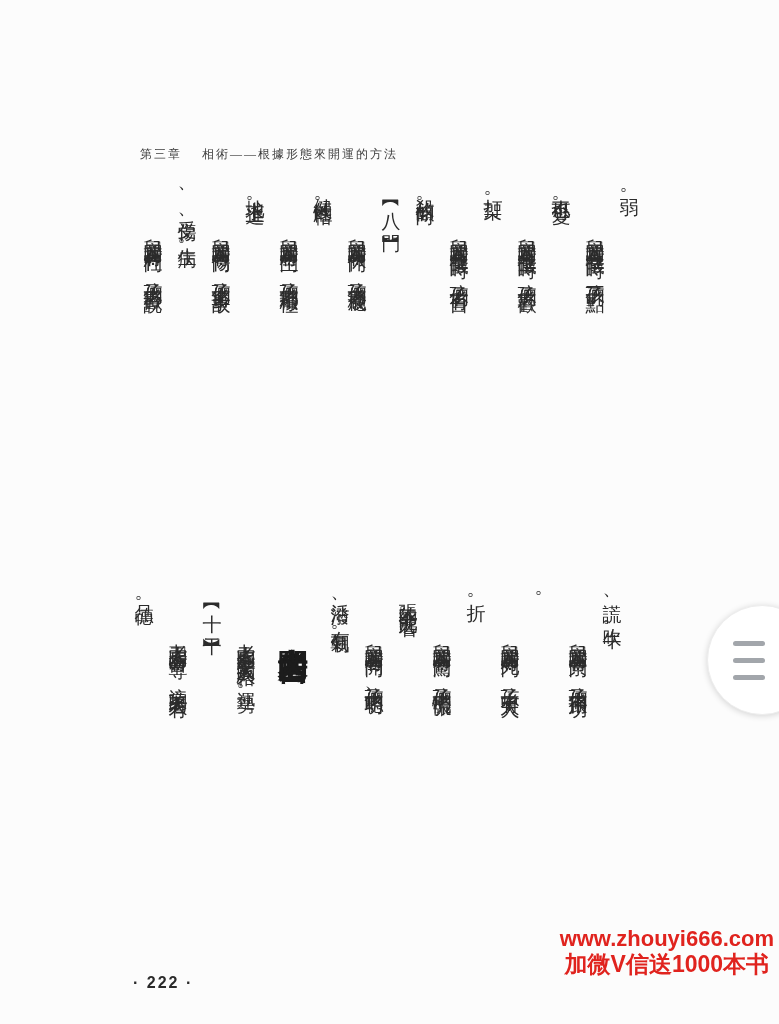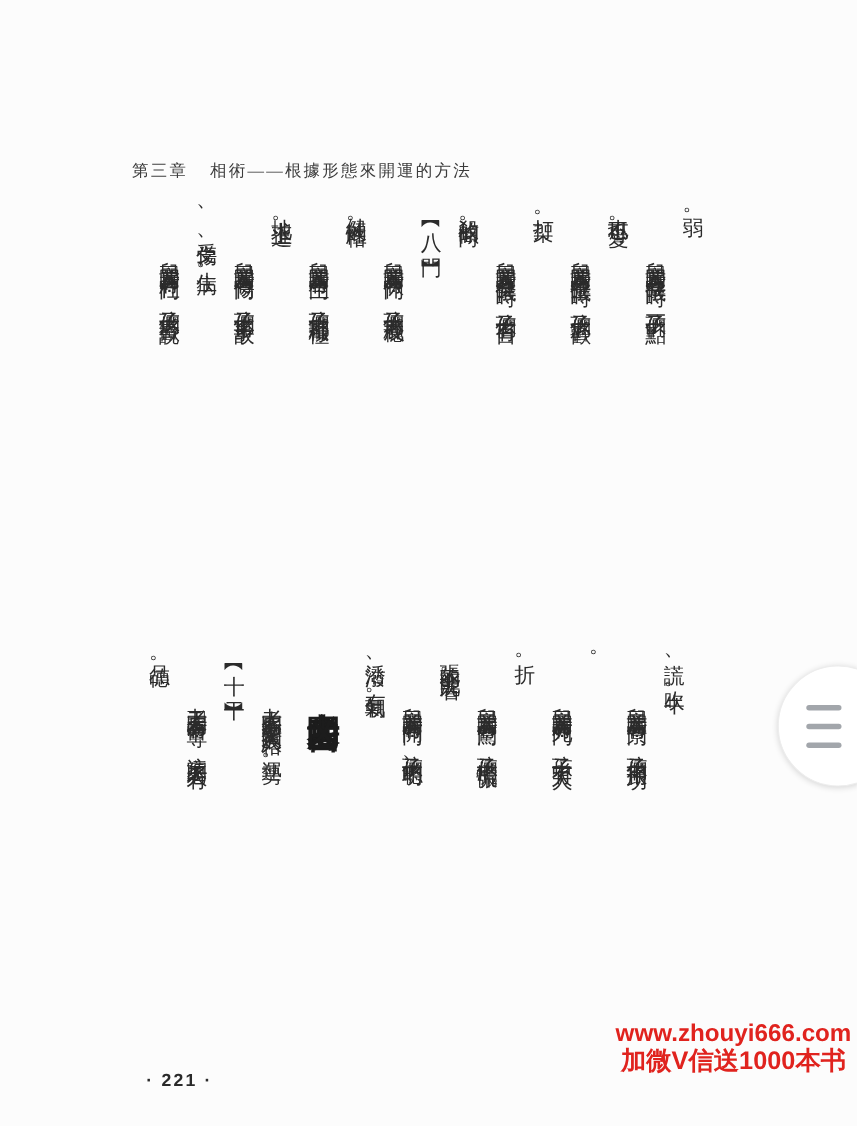--- a/index.html
+++ b/index.html
@@ -6,22 +6,22 @@
   .page {
     position:relative;
     width:779px; height:1024px;
     background:#fcfcfc;
     overflow:hidden;
     font-family:"Liberation Serif","DejaVu Serif",serif;
     color:#2e2e2e;
   }
   
   .header {
-    position:absolute; top:146px; left:120px;
-    font-size:15px; letter-spacing:2px; color:#3c3c3c;
+    position:absolute; top:146px; left:140px;
+    font-size:12px; letter-spacing:2px; color:#3c3c3c;
     white-space:nowrap;
   }
   .header .chapter { margin-right:20px; }
 
   
   .band {
     position:absolute;
     display:flex; flex-direction:row-reverse;
     gap:14px;
   }
@@ -124,21 +124,21 @@
     <div class="col">張的不能沈着。</div>
     <div class="col indent">兒童房間有「開門」：孩子們聰明、</div>
     <div class="col">活潑、有朝氣。</div>
     <div class="col title-col">老人房間的吉凶</div>
     <div class="col indent">老人房間影響老人的人格、運勢。</div>
     <div class="col sec2">【十　干】</div>
     <div class="col indent">老人房間有「甲尊」：這家的老人有</div>
     <div class="col">品德。</div>
   </div>
 
-  <div class="page-number">· 221 ·</div>
+  <div class="page-number">· 222 ·</div>
 
   <div class="watermark" style="color: rgb(224, 35, 30);">
     <div class="w2">www.zhouyi666.com</div>
     <div class="w4">加微V信送1000本书</div>
   </div>
 
   <button class="fab">
     <span class="bars">
       <span class="bar"></span>
       <span class="bar"></span>

